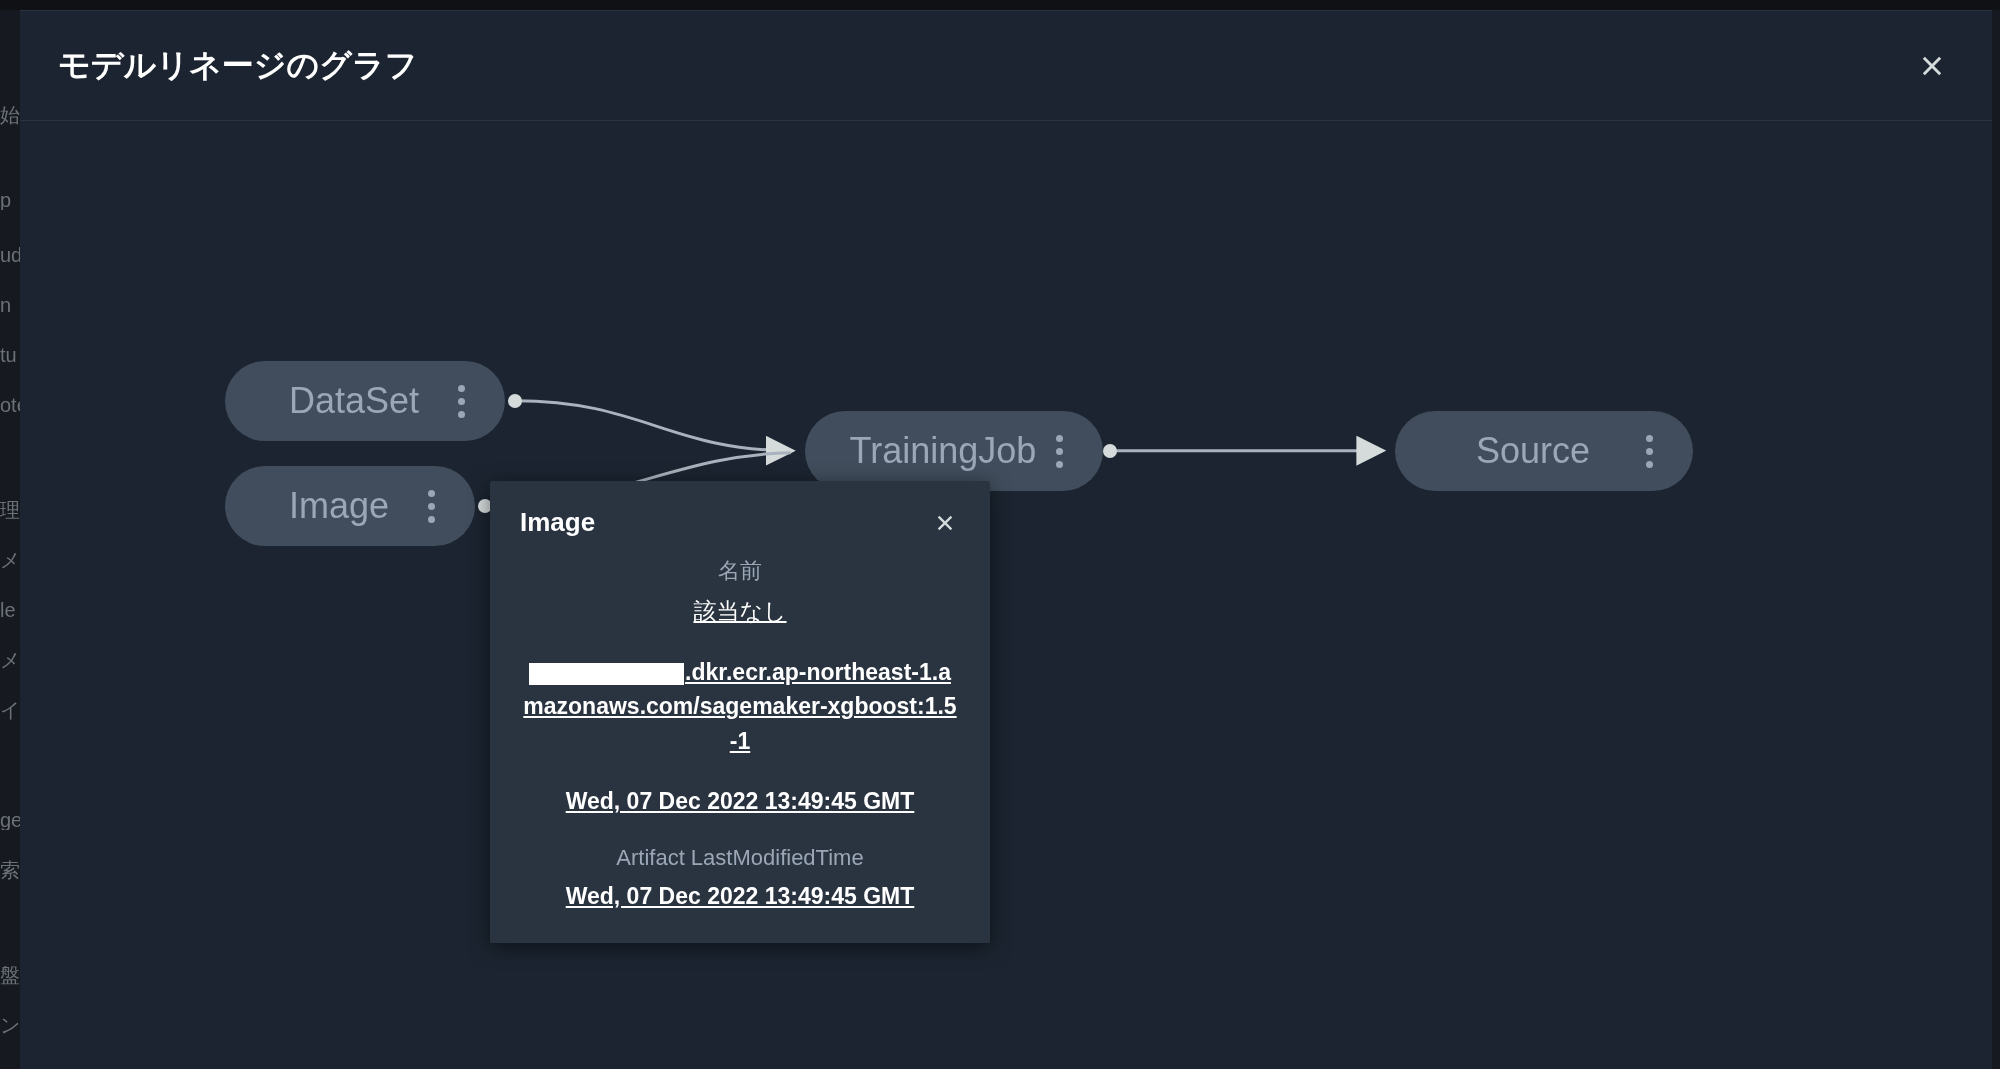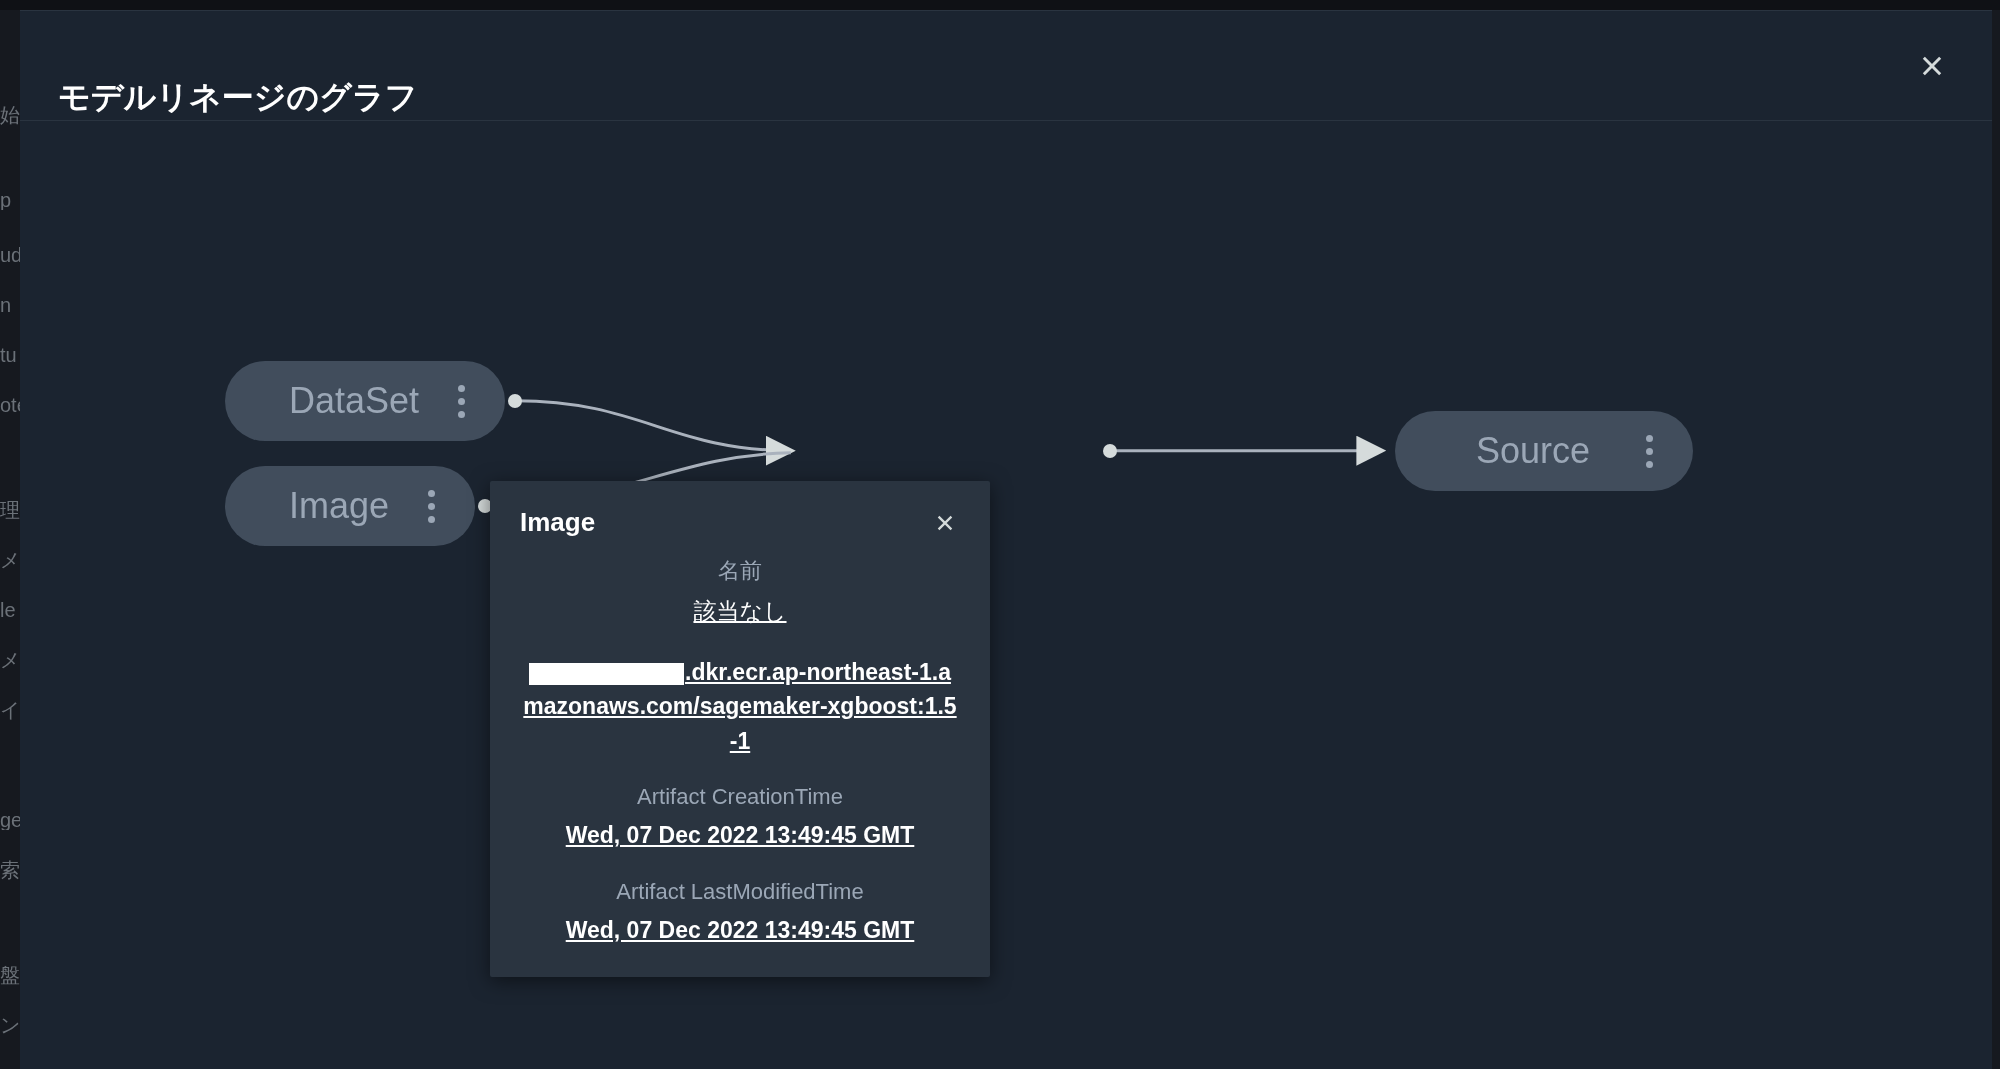--- a/index.html
+++ b/index.html
@@ -33,21 +33,21 @@
   
   .panel {
     position:absolute; left:20px; top:10px; right:8px; bottom:0;
     background:#1b2430;
     border-top:1px solid #2a3440;
   }
 
   .panel-head {
     position:relative; height:110px;
     border-bottom:1px solid #2a3440;
-    display:flex; align-items:flex-end;
+    display:flex; align-items:center;
     padding:0 38px;
   }
   .panel-title {
     color:#ffffff; font-size:32px; font-weight:700;
   }
   .panel-close {
     position:absolute; right:38px; top:50%; transform:translateY(-50%);
     width:44px; height:44px; display:flex; align-items:center; justify-content:center;
     cursor:pointer; color:#d5dbdb;
   }
@@ -162,20 +162,28 @@
       <div class="node" style="left:205px; top:345px; width:250px;">
         <span class="label">Image</span>
         <span class="dots">
             <span></span>
             <span></span>
             <span></span>
           </span>
       </div>
       <div class="port" style="left:458px; top:378px;"></div>
 
+      <div class="node" style="left:785px; top:290px; width:298px;">
+        <span class="label">TrainingJob</span>
+        <span class="dots">
+            <span></span>
+            <span></span>
+            <span></span>
+          </span>
+      </div>
       <div class="port" style="left:1083px; top:323px;"></div>
 
       <div class="node" style="left:1375px; top:290px; width:298px;">
         <span class="label">Source</span>
         <span class="dots">
             <span></span>
             <span></span>
             <span></span>
           </span>
       </div>
@@ -192,21 +200,20 @@
         <div class="field">
           <div class="flabel">名前</div>
           <div class="fvalue" style="font-weight:400;">該当なし</div>
         </div>
         <div class="field">
           <div class="fvalue">
             <span class="redact"></span><span>.dkr.ecr.ap-northeast-1.amazonaws.com/sagemaker-xgboost:1.5-1</span>
           </div>
         </div>
         <div class="field">
-          <div class="flabel">Artifact CreationTime</div>
           <div class="fvalue">Wed, 07 Dec 2022 13:49:45 GMT</div>
         </div>
         <div class="field">
           <div class="flabel">Artifact LastModifiedTime</div>
           <div class="fvalue">Wed, 07 Dec 2022 13:49:45 GMT</div>
         </div>
       </div>
 
     </div>
   </div>

